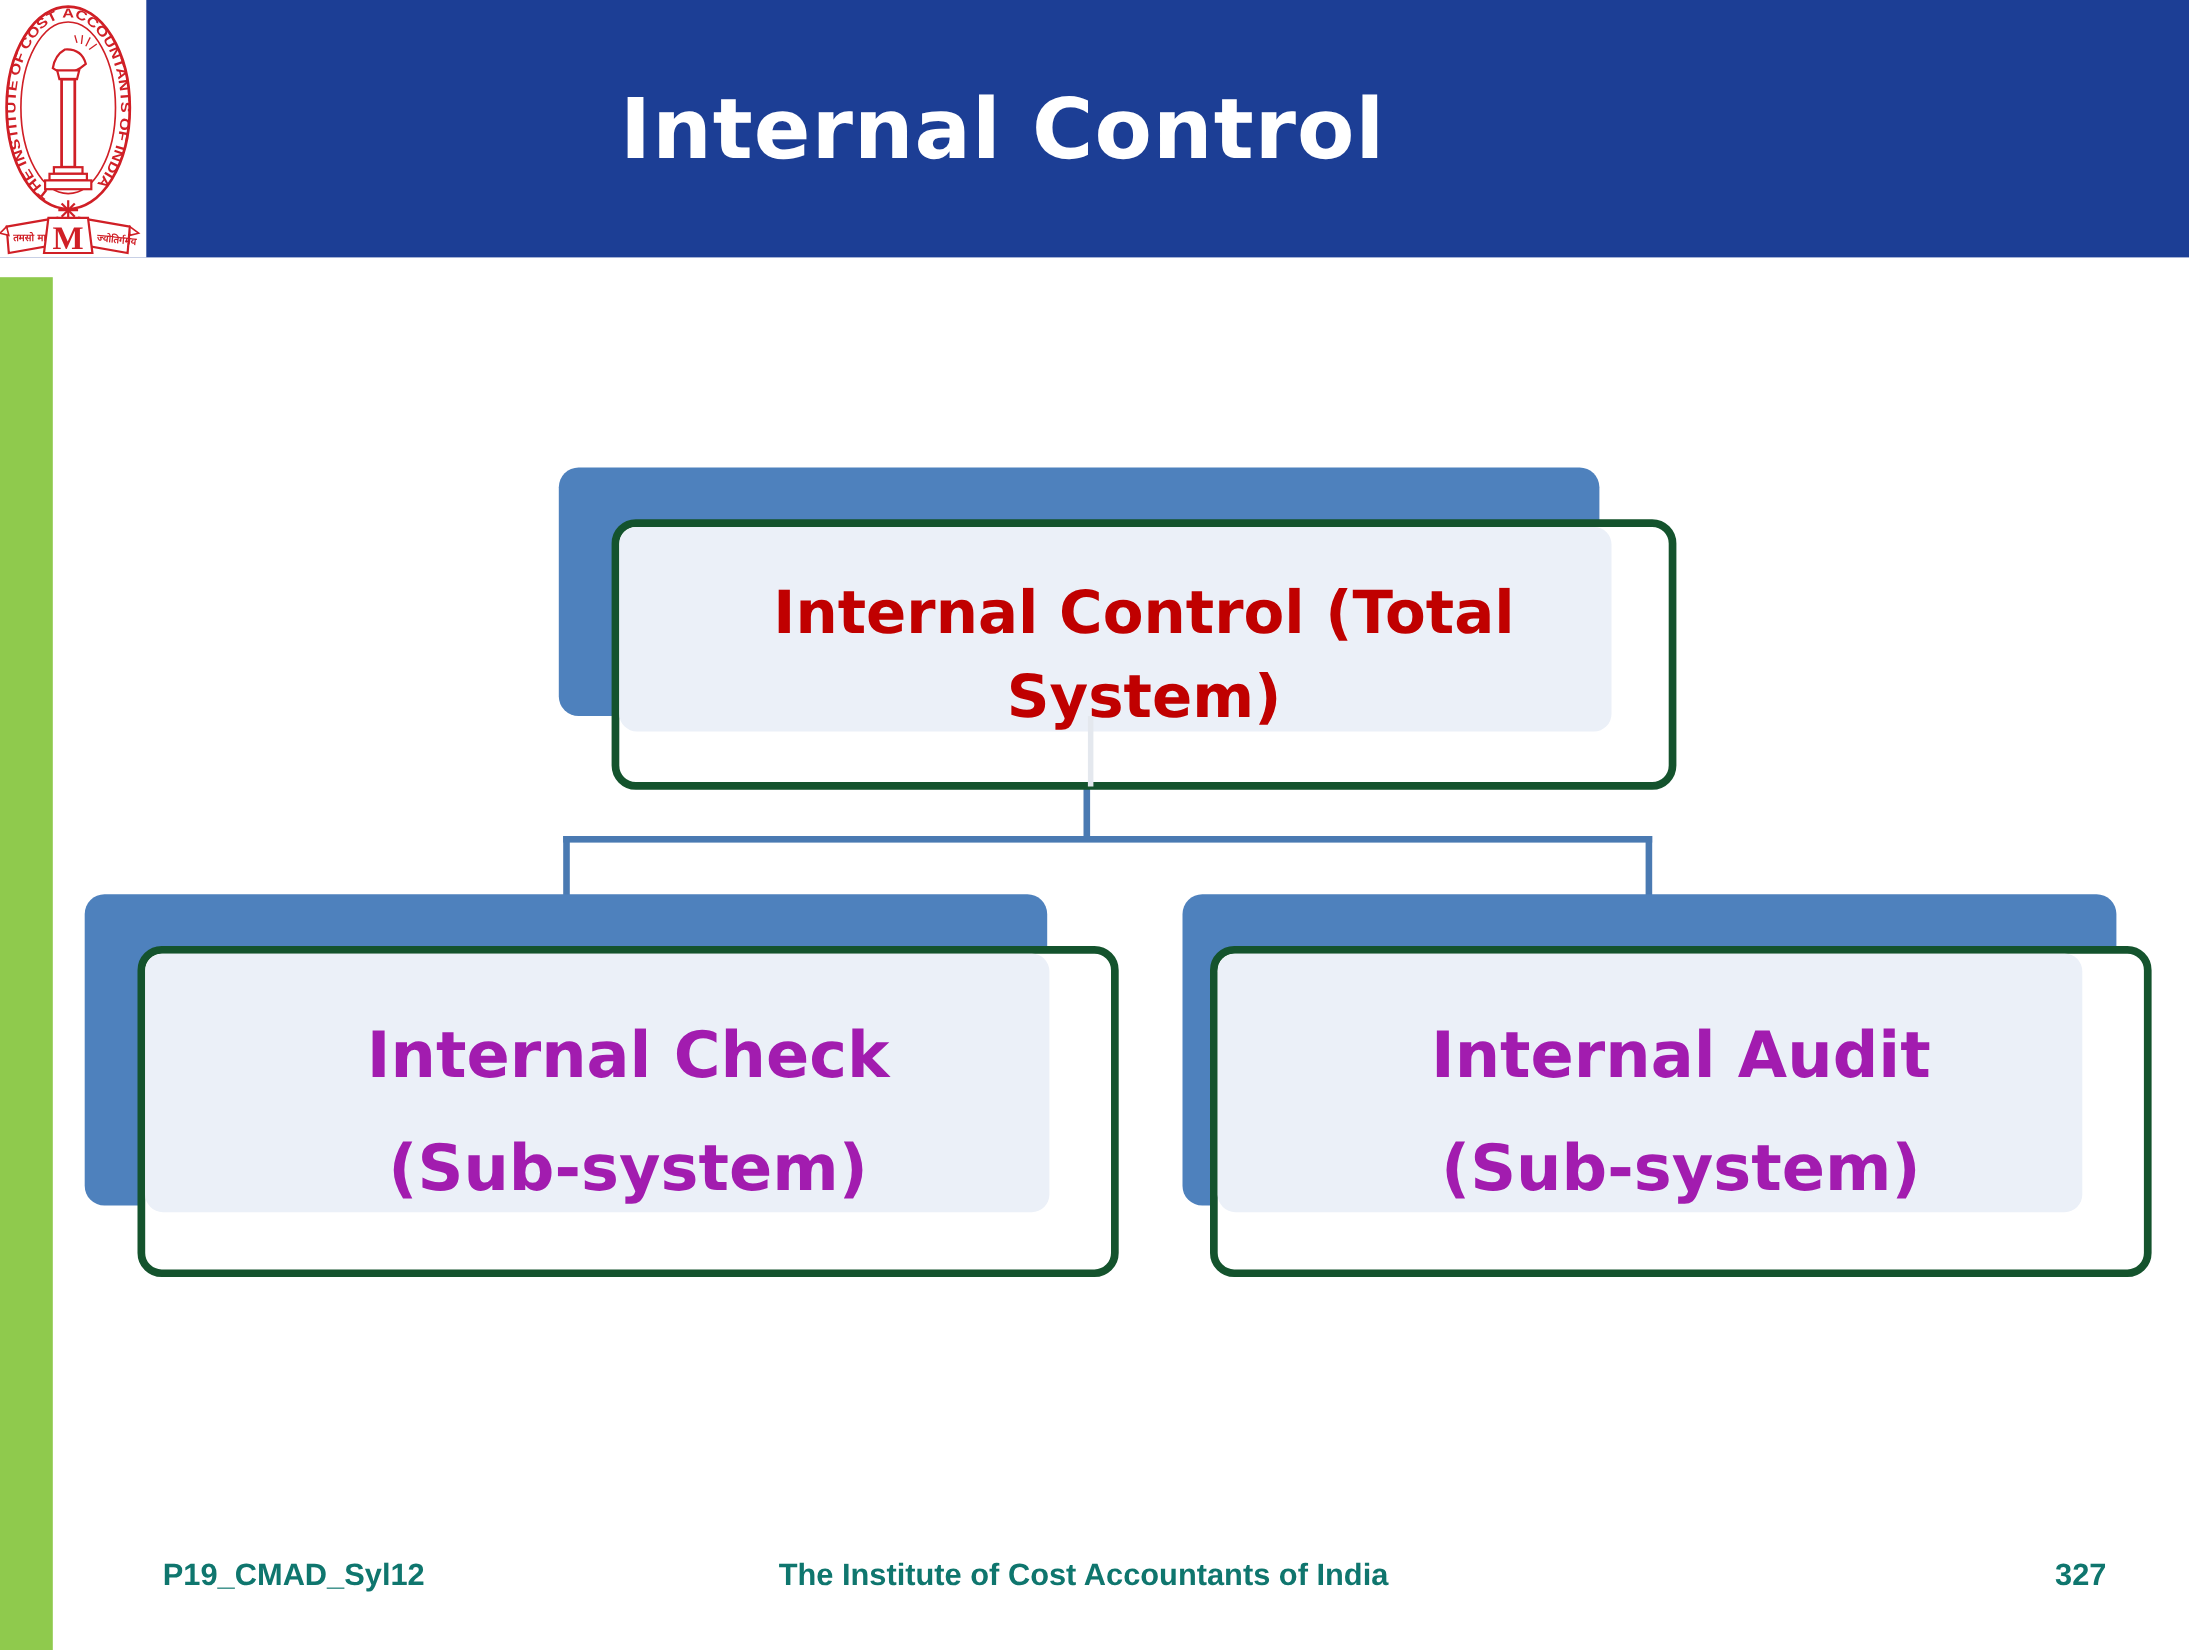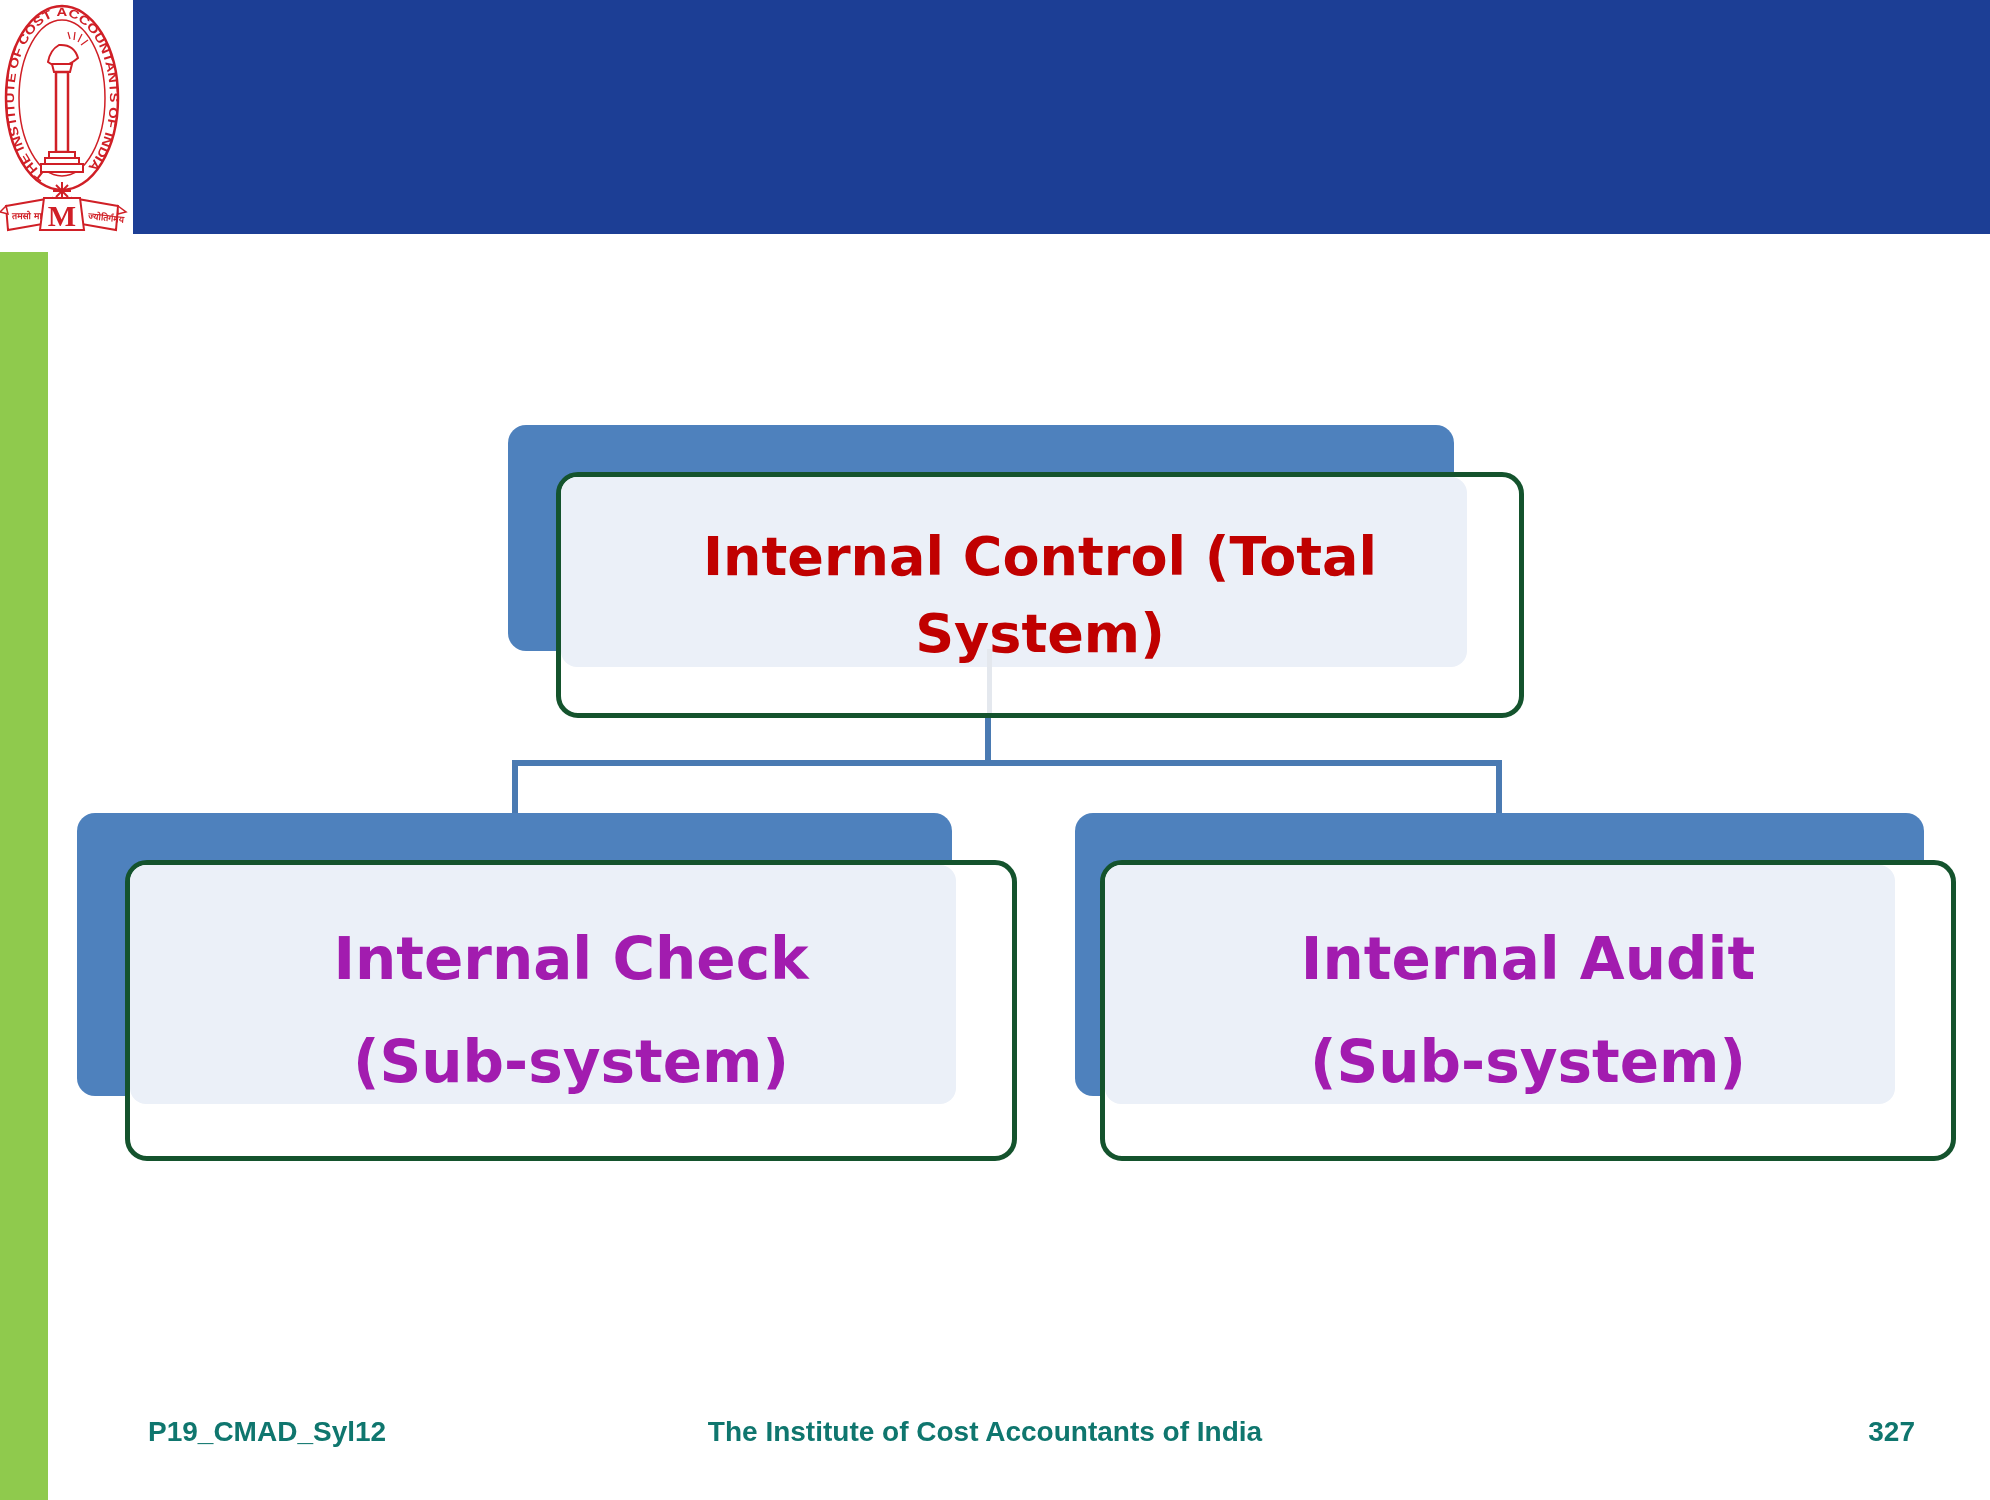--- a/index.html
+++ b/index.html
@@ -16,21 +16,21 @@
   .slide-title{
     position:absolute;left:133px;right:300px;top:0;height:234px;
     display:flex;align-items:center;justify-content:center;
     color:#ffffff;font-size:76px;font-weight:bold;letter-spacing:1px;
   }
   
   .green-bar{position:absolute;left:0;top:252px;width:48px;height:1248px;background:#8fca4d;}
   
   .back-panel{position:absolute;background:#4e81bd;border-radius:18px;}
   .front-panel{
-    position:absolute;background:#ffffff;border:5px solid #14532d;border-radius:22px;
+    position:absolute;background:#ffffff;border:7px solid #14532d;border-radius:22px;
     box-sizing:border-box;
   }
   .card-fill{position:absolute;left:0;top:0;background:#ebf0f8;border-radius:16px;}
   .node-label{
     position:absolute;left:0;top:0;right:0;bottom:0;
     display:flex;align-items:center;justify-content:center;text-align:center;
     white-space:pre-line;font-weight:bold;
   }
   .root-label{color:#c00000;font-size:54px;line-height:77px;}
   .child-label{color:#a21caf;font-size:58px;line-height:103px;}
@@ -93,20 +93,21 @@
         <path d="M44 198 L80 198 L84 230 L40 230 Z" fill="#ffffff" stroke="#d01f26" stroke-width="2"></path>
         <path d="M6 206 L0 212 L8 214 Z" fill="#ffffff" stroke="#d01f26" stroke-width="1.5"></path>
         <path d="M118 206 L126 212 L118 214 Z" fill="#ffffff" stroke="#d01f26" stroke-width="1.5"></path>
         <text x="12" y="219" font-size="9" fill="#d01f26" font-weight="bold">तमसो मा</text>
         <text x="88" y="219" font-size="9" fill="#d01f26" font-weight="bold" text-anchor="start" transform="rotate(6 88 219)">ज्योतिर्गमय</text>
         <text x="62" y="226" font-size="30" fill="#d01f26" font-weight="bold" text-anchor="middle" font-family="Liberation Serif, serif">M</text>
       </g>
     </svg>
   </div>
 
+  <div class="slide-title">Internal Control</div>
 
   <div class="green-bar"></div>
 
   <div class="conn" style="left:985px;top:714px;width:6px;height:48px;"></div>
   <div class="conn" style="left:512px;top:760px;width:990px;height:6px;"></div>
   <div class="conn" style="left:512px;top:760px;width:6px;height:56px;"></div>
   <div class="conn" style="left:1496px;top:760px;width:6px;height:56px;"></div>
 
   <div class="back-panel" style="left:508px;top:425px;width:946px;height:226px;"></div>
   <div class="front-panel" style="left:556px;top:472px;width:968px;height:246px;">

